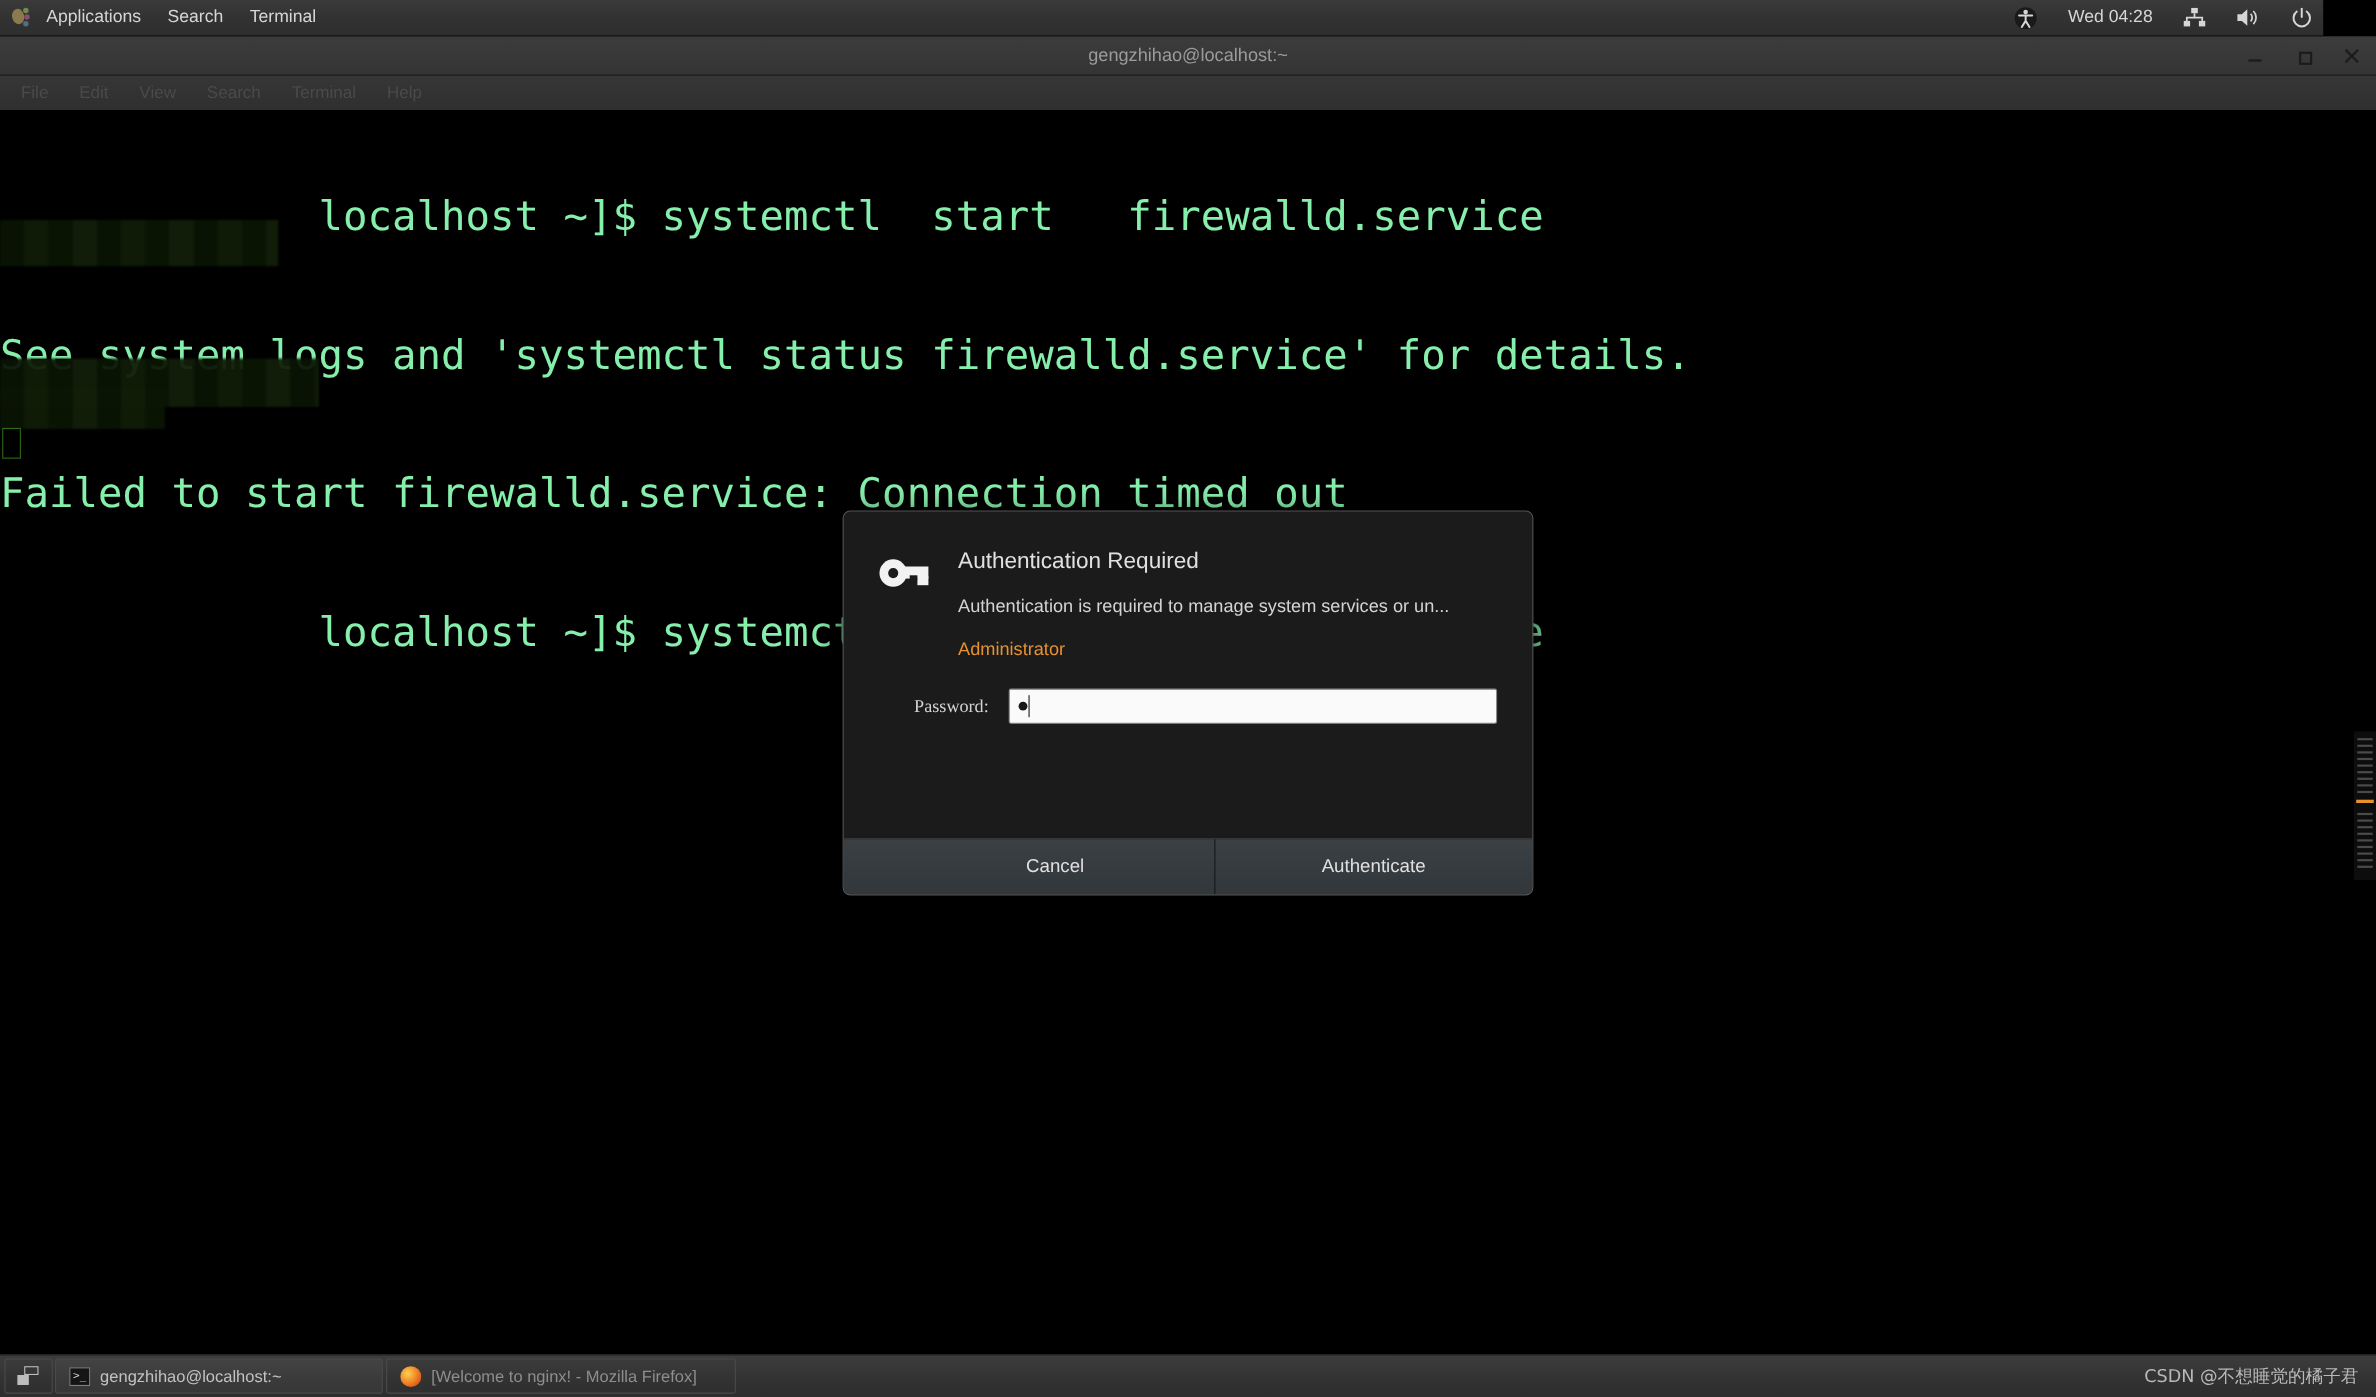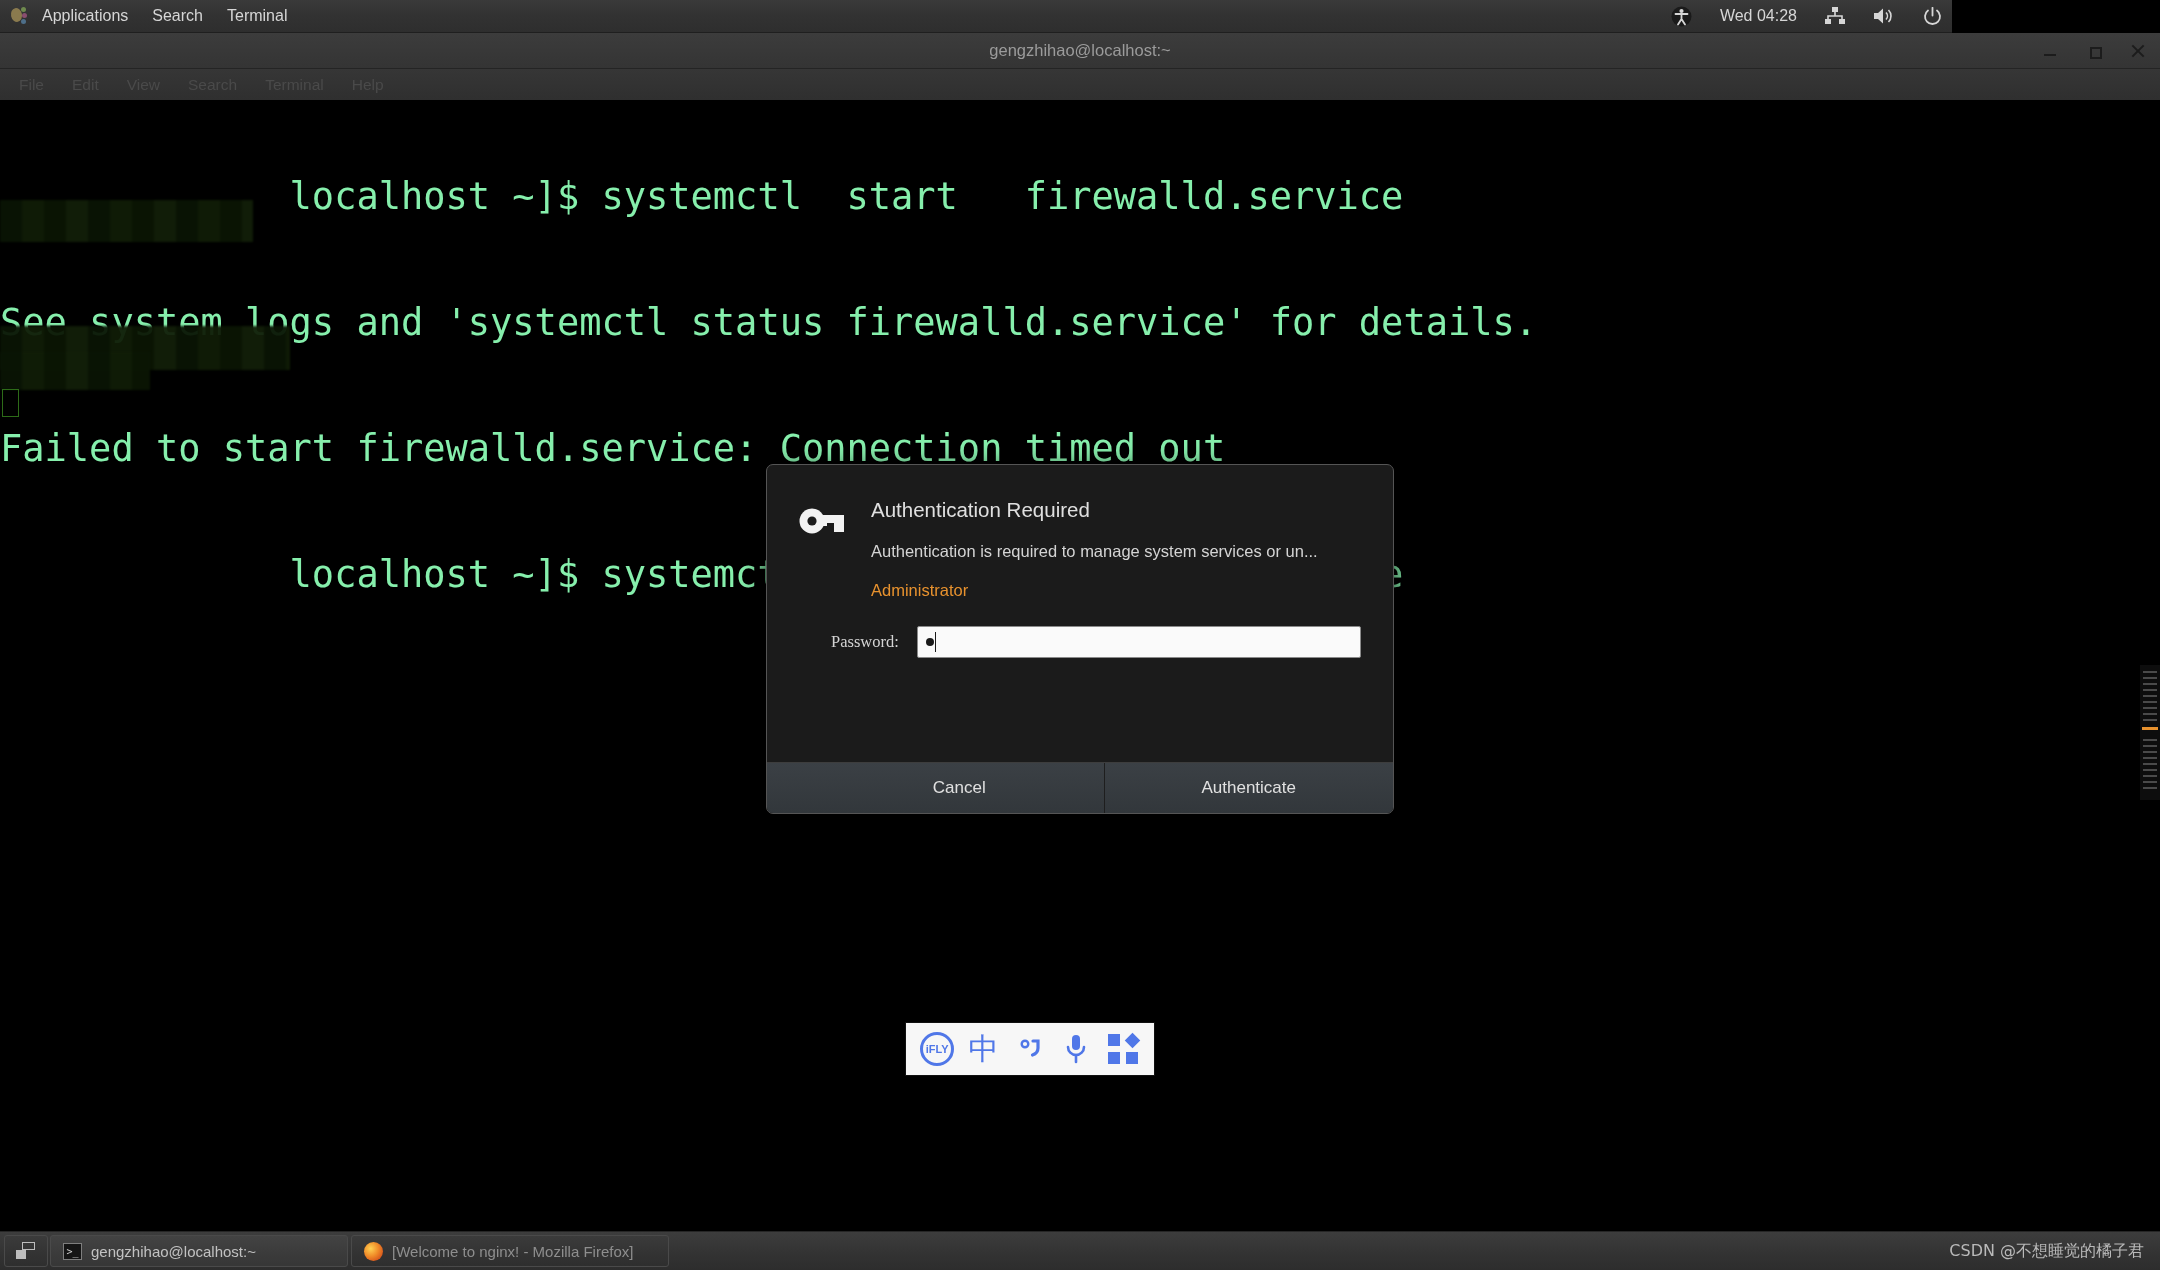--- a/index.html
+++ b/index.html
@@ -24,21 +24,21 @@
     position: absolute;
     border-radius: 50%;
     border: 1px solid rgba(255,255,255,0.022);
   }
   .bg-curve.c1 { left: -300px; top: 120px; width: 1500px; height: 1500px; }
   .bg-curve.c2 { left: 200px; top: -200px; width: 1800px; height: 1700px; }
   .bg-curve.c3 { left: 700px; top: 300px; width: 1600px; height: 1400px; }
 
   
   #top-panel {
-    position: absolute; left: 0; top: 0; width: 1952px; height: 33px;
+    position: absolute; left: 0; top: 0; width: 2112px; height: 33px;
     background: linear-gradient(to bottom, #3a3a3a 0%, #323232 50%, #2e2e2e 100%);
     border-bottom: 1px solid #1f1f1f;
     display: flex; align-items: center;
     z-index: 60;
   }
   .panel-left { display: flex; align-items: center; height: 100%; padding-left: 8px; }
   .panel-right { display: flex; align-items: center; height: 100%; margin-left: auto; padding-right: 10px; gap: 28px; }
   .panel-item {
     color: #d6d6d6; font-size: 16px; padding: 0 12px; height: 100%;
     display: flex; align-items: center; white-space: nowrap;
@@ -361,49 +361,20 @@
         </div>
       </div>
     </div>
 
     <div id="dialog-actions">
       <div class="dlg-btn cancel">Cancel</div>
       <div class="dlg-btn auth">Authenticate</div>
     </div>
   </div>
 
-  <div id="ime-bar">
-    <div class="ime-btn">
-      <div class="ifly-logo">iFLY</div>
-    </div>
-    <div class="ime-btn">
-      <span class="ime-cn">中</span>
-    </div>
-    <div class="ime-btn">
-      <svg width="26" height="28" viewBox="0 0 26 28">
-        <circle cx="8" cy="9" r="3.3" fill="none" stroke="#5077e8" stroke-width="2.4"></circle>
-        <path d="M16 6 h5 v7 c0 4 -2.5 6 -5.5 7" fill="none" stroke="#5077e8" stroke-width="3.2" stroke-linecap="round"></path>
-      </svg>
-    </div>
-    <div class="ime-btn">
-      <svg width="22" height="30" viewBox="0 0 22 30">
-        <rect x="7" y="1" width="8" height="15" rx="4" fill="#5077e8"></rect>
-        <path d="M3 13 a8 8 0 0 0 16 0" fill="none" stroke="#5077e8" stroke-width="2.6" stroke-linecap="round"></path>
-        <path d="M11 21 v7" stroke="#5077e8" stroke-width="2.6" stroke-linecap="round"></path>
-      </svg>
-    </div>
-    <div class="ime-btn">
-      <div class="grid-icon">
-          <i class="g1"></i>
-          <i class="g2"></i>
-          <i class="g3"></i>
-          <i class="g4"></i>
-        </div>
-    </div>
-  </div>
 
   <div id="taskbar">
     <div class="tb-ws">
       <div class="ws-icon">
           <i class="a"></i>
           <i class="b"></i>
         </div>
     </div>
     <div class="tb-task active">
       <span class="term-mini">&gt;_</span>

